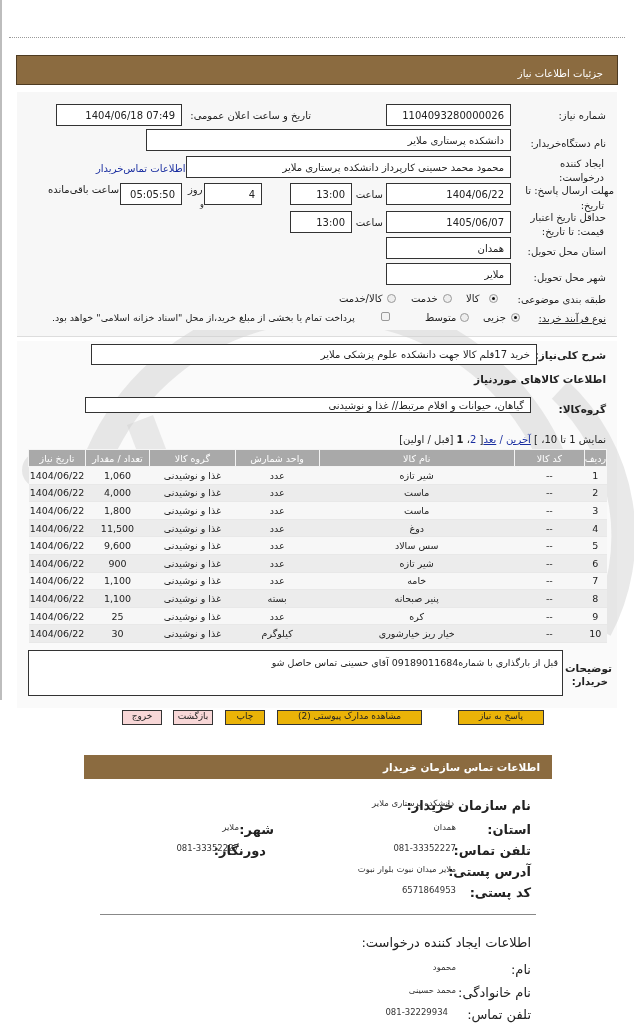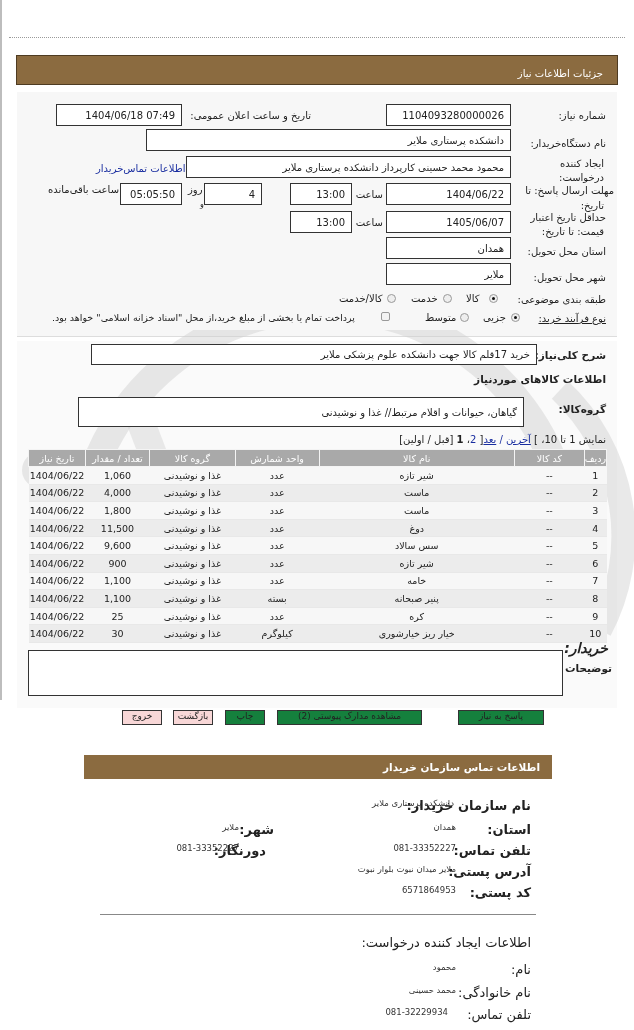--- a/index.html
+++ b/index.html
@@ -19,21 +19,21 @@
   .radio { position: absolute; width: 9px; height: 9px; border-radius: 50%; border: 1px solid #999; background: #eee; }
   .radio.on::after { content: ""; position: absolute; left: 2px; top: 2px; width: 3px; height: 3px; border-radius: 50%; background: #111; }
   .chk { position: absolute; width: 9px; height: 9px; border: 1px solid #999; background: #f3f3f3; border-radius: 2px; }
   .bold { font-weight: bold; }
   table.items { position: absolute; left: 28px; top: 449px; width: 579px; border-collapse: collapse; direction: rtl; font-size: 9.5px; }
   table.items th { background: #a9a9a9; color: #fff; font-weight: normal; height: 17px; border: 1px solid #f4f4f4; }
   table.items td { height: 17.6px; text-align: center; color: #222; border-bottom: 1px solid #e8e8e8; }
   table.items tr:nth-child(odd) td { background: #f7f7f7; }
   table.items tr:nth-child(even) td { background: #ececec; }
   .btn { position: absolute; top: 710px; height: 15px; border: 1px solid #333; font-size: 9px; text-align: center; line-height: 11px; overflow: hidden; }
-  .btn.green { background: #15803d; }
+  .btn.green { background: #eab308; }
   .btn.red { background: #f8d7d7; }
   .hdr2 { position: absolute; left: 84px; top: 755px; width: 468px; height: 24px; background: #8b6b40; color: #fff; font-weight: bold; font-size: 10.5px; padding: 6px 12px 0 0; }
   .k { position: absolute; font-size: 13px; font-weight: bold; color: #222; white-space: nowrap; }
   .v { position: absolute; font-size: 8.5px; color: #333; white-space: nowrap; }
   .hr2 { position: absolute; left: 100px; top: 914px; width: 436px; border-top: 1px solid #888; }
   .watermark { position: absolute; pointer-events: none; }
 </style>
 </head>
 <body>
 
@@ -128,21 +128,21 @@
 <span class="lbl" style="left:425px;top:312px;">متوسط</span>
 <span class="chk" style="left:381px;top:312px;"></span>
 <span class="lbl" style="left:52px;top:312px;font-size:9.5px;">پرداخت تمام یا بخشی از مبلغ خرید،از محل "اسناد خزانه اسلامی" خواهد بود.</span>
 
 <span class="lbl bold" style="right:28px;top:349px;font-size:10.5px;">شرح کلی‌نیاز:</span>
 <div class="box rtl" style="left:91px;top:344px;width:446px;height:21px;">
     <span>خرید 17قلم کالا جهت دانشکده علوم پزشکی ملایر</span>
   </div>
 <span class="lbl bold" style="right:28px;top:373px;font-size:10.5px;">اطلاعات کالاهای موردنیاز</span>
 <span class="lbl bold" style="right:28px;top:403px;font-size:10.5px;">گروه‌کالا:</span>
-<div class="box rtl" style="left:78px;top:397px;width:446px;height:30px;">
+<div class="box rtl" style="left:85px;top:397px;width:446px;height:16px;">
     <span>گیاهان، حیوانات و اقلام مرتبط// غذا و نوشیدنی</span>
   </div>
 
 <div class="lbl" style="right:28px;top:434px;font-size:10px;">
   <span>نمایش 1 تا 10، ]</span>
   <span class="link" style="text-decoration:underline;">آخرین</span>
   <span class="link">/</span>
   <span class="link" style="text-decoration:underline;">بعد</span><span>[</span>
   <span class="link">2</span><span>،</span>
   <span class="bold">1</span>
@@ -249,22 +249,23 @@
         <td>خیار ریز خیارشوری</td>
         <td>کیلوگرم</td>
         <td>غذا و نوشیدنی</td>
         <td style="direction: ltr;">30</td>
         <td style="direction: ltr;">1404/06/22</td>
       </tr>
     </tbody>
 </table>
 
 <span class="lbl bold" style="right:22px;top:662px;font-size:10.5px;">توضیحات</span>
-<span class="lbl bold" style="right:26px;top:640px;font-size:14px;font-style:italic;">خریدار:</span>
+<span class="lbl bold" style="right:26px;top:676px;font-size:10px;">خریدار:</span>
 <div class="abs" style="left:28px;top:650px;width:535px;height:46px;background:#fff;border:1px solid #333;padding:6px 4px 0 0;font-size:9.5px;line-height:11.5px;text-align:right;">
+  <div>قبل از بارگذاری با شماره09189011684 آقای  حسینی تماس حاصل شو</div>
 </div>
 
 <div class="btn green" style="left:458px;width:86px;">پاسخ به نیاز</div>
 <div class="btn green" style="left:277px;width:145px;">مشاهده مدارک پیوستی (2)</div>
 <div class="btn green" style="left:225px;width:40px;">چاپ</div>
 <div class="btn red" style="left:173px;width:40px;">بازگشت</div>
 <div class="btn red" style="left:122px;width:40px;">خروج</div>
 
 <div class="hdr2"><span>اطلاعات تماس سازمان خریدار</span></div>
 

